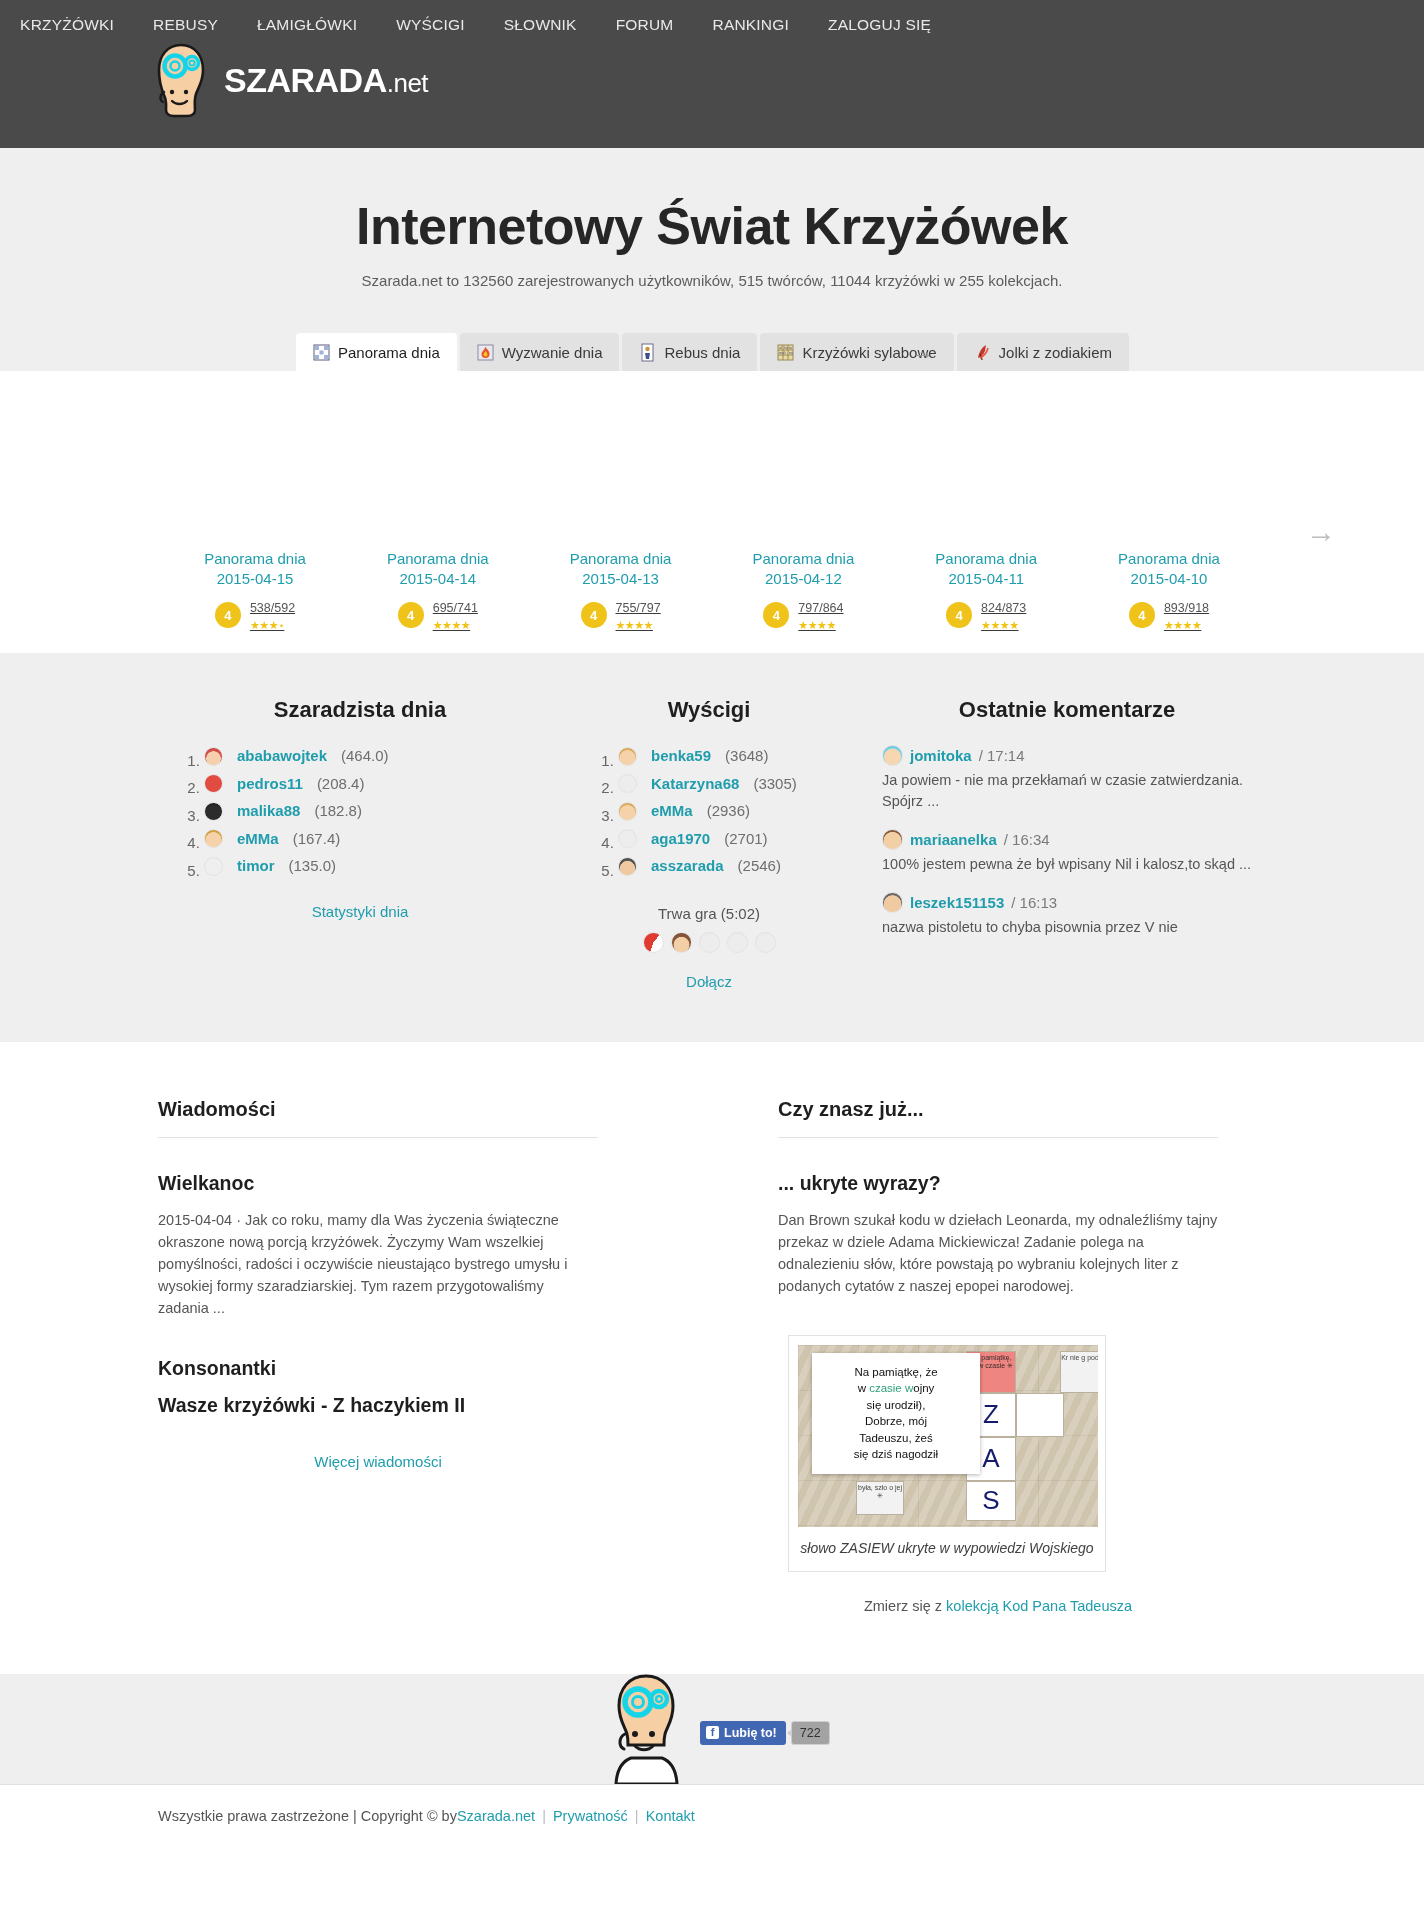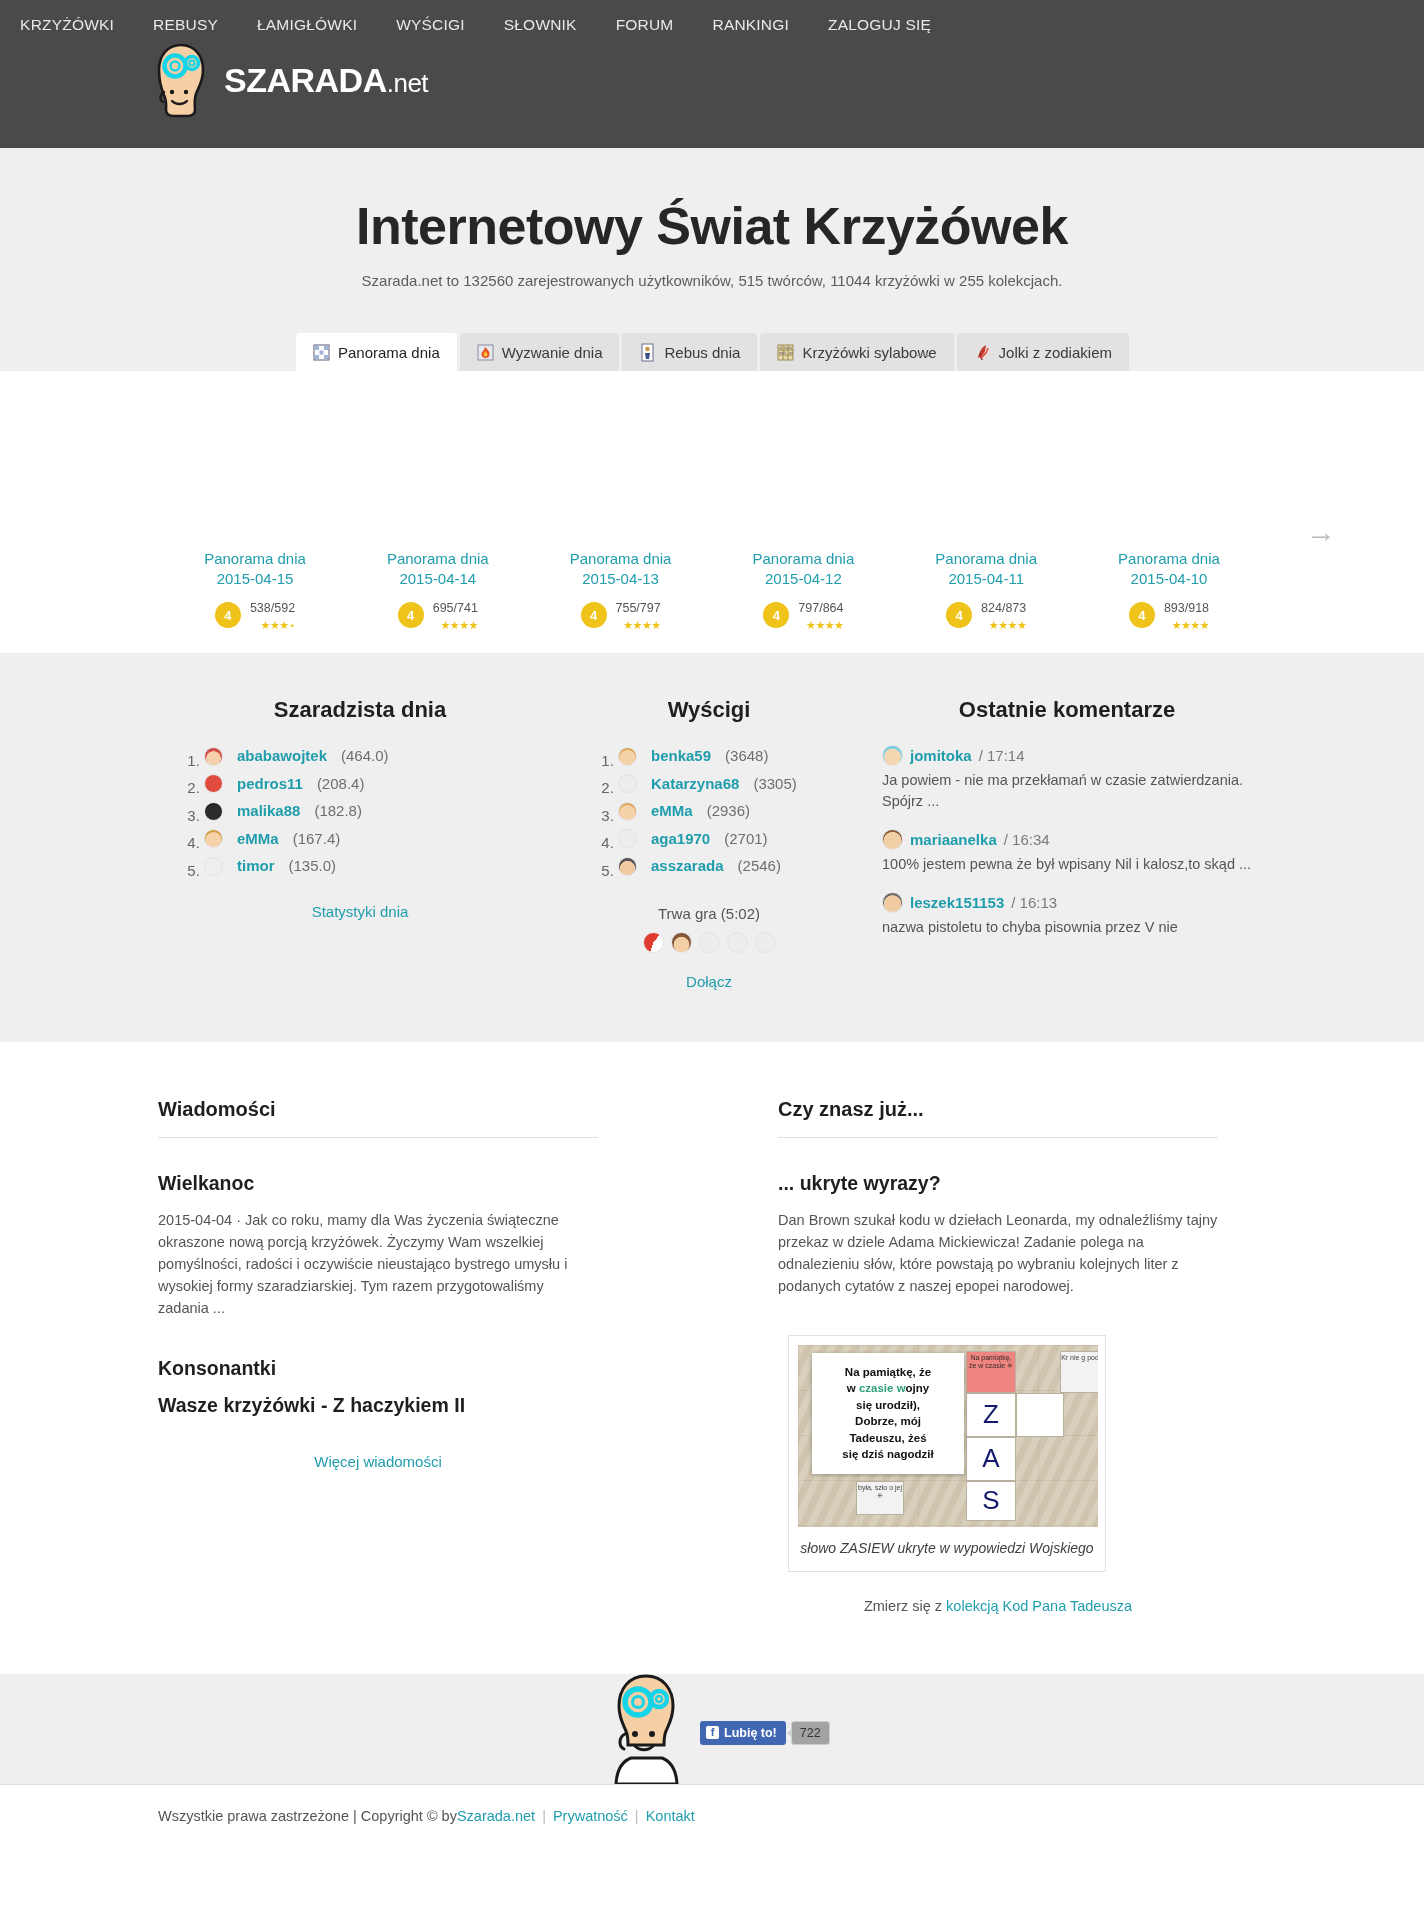--- a/index.html
+++ b/index.html
@@ -144,21 +144,21 @@
     width: 26px; height: 26px;
     border-radius: 50%;
     background: #efc319;
     color: #ffffff;
     font-size: 13px;
     font-weight: bold;
     display: flex;
     align-items: center;
     justify-content: center;
   }
-  .c-nums { text-align: right; line-height: 1.1; }
+  .c-nums { text-align: left; line-height: 1.1; text-decoration: underline; }
   .c-score { font-size: 12.5px; color: #555; }
   .c-stars { font-size: 11px; color: #efc319; letter-spacing: -0.5px; }
   .carousel-next {
     position: absolute;
     right: 88px; top: 144px;
     font-size: 30px;
     color: #bcbcbc;
     cursor: pointer;
     user-select: none;
   }
@@ -319,25 +319,25 @@
   .cell .letter {
     font-size: 26px;
     color: #141a6e;
     font-family: "Liberation Sans", sans-serif;
     display: flex; align-items: center; justify-content: center;
     height: 100%;
   }
   .tip-box {
     position: absolute;
     left: 14px; top: 8px;
-    width: 152px;
+    width: 168px;
     background: #ffffff;
     box-shadow: 0 1px 4px rgba(0,0,0,.3);
     font-size: 11.5px;
-    font-weight: bold;
+    font-weight: normal;
     color: #111;
     text-align: center;
     line-height: 16.5px;
     padding: 11px 8px;
   }
   .tip-box .hl { color: #2fa07d; }
   .fig-cap {
     font-size: 14px;
     font-style: italic;
     color: #404040;

